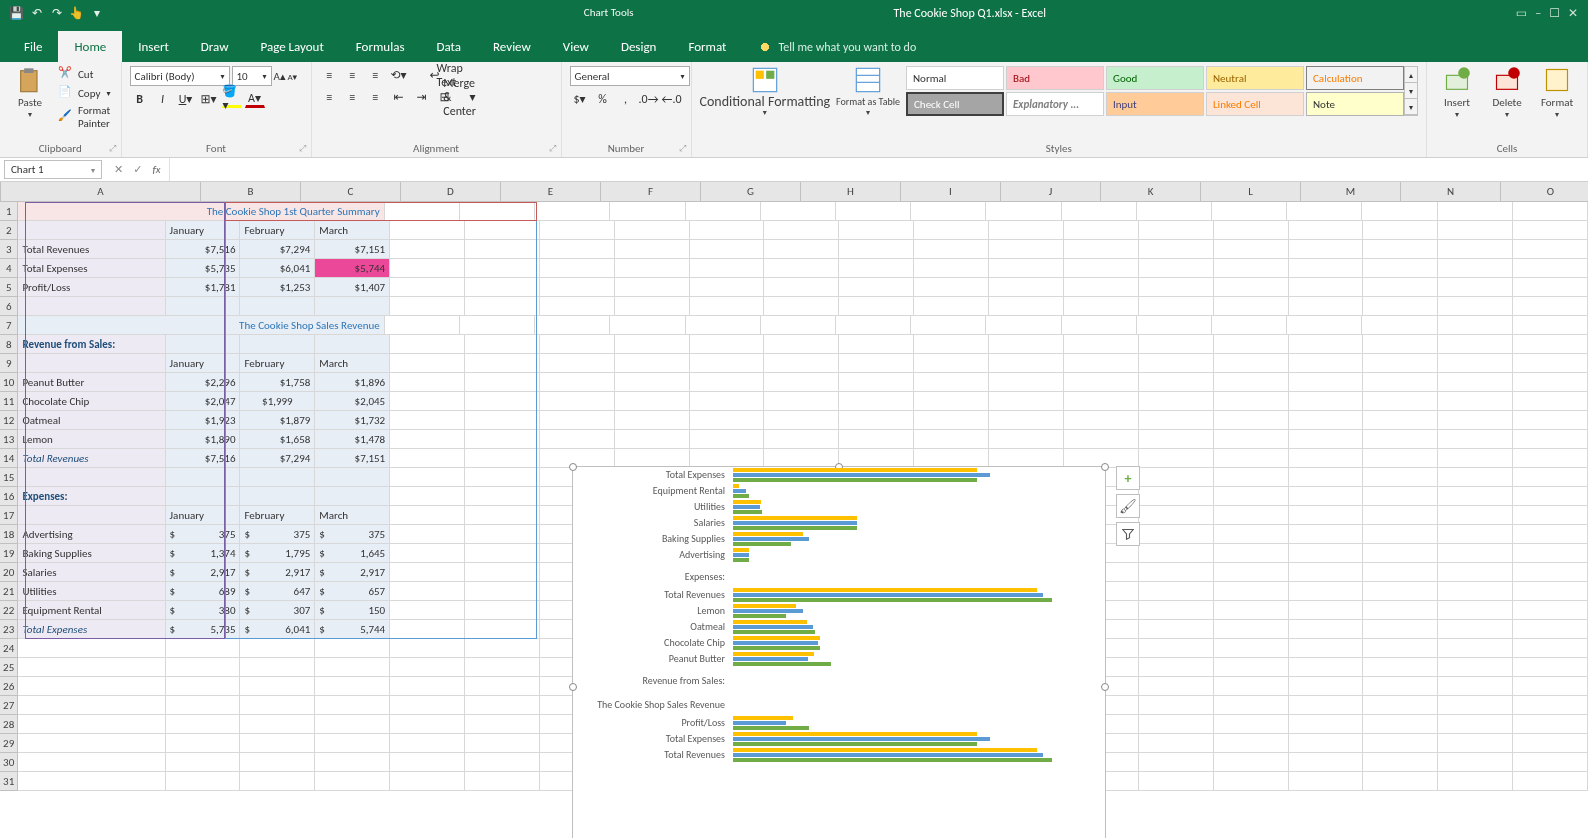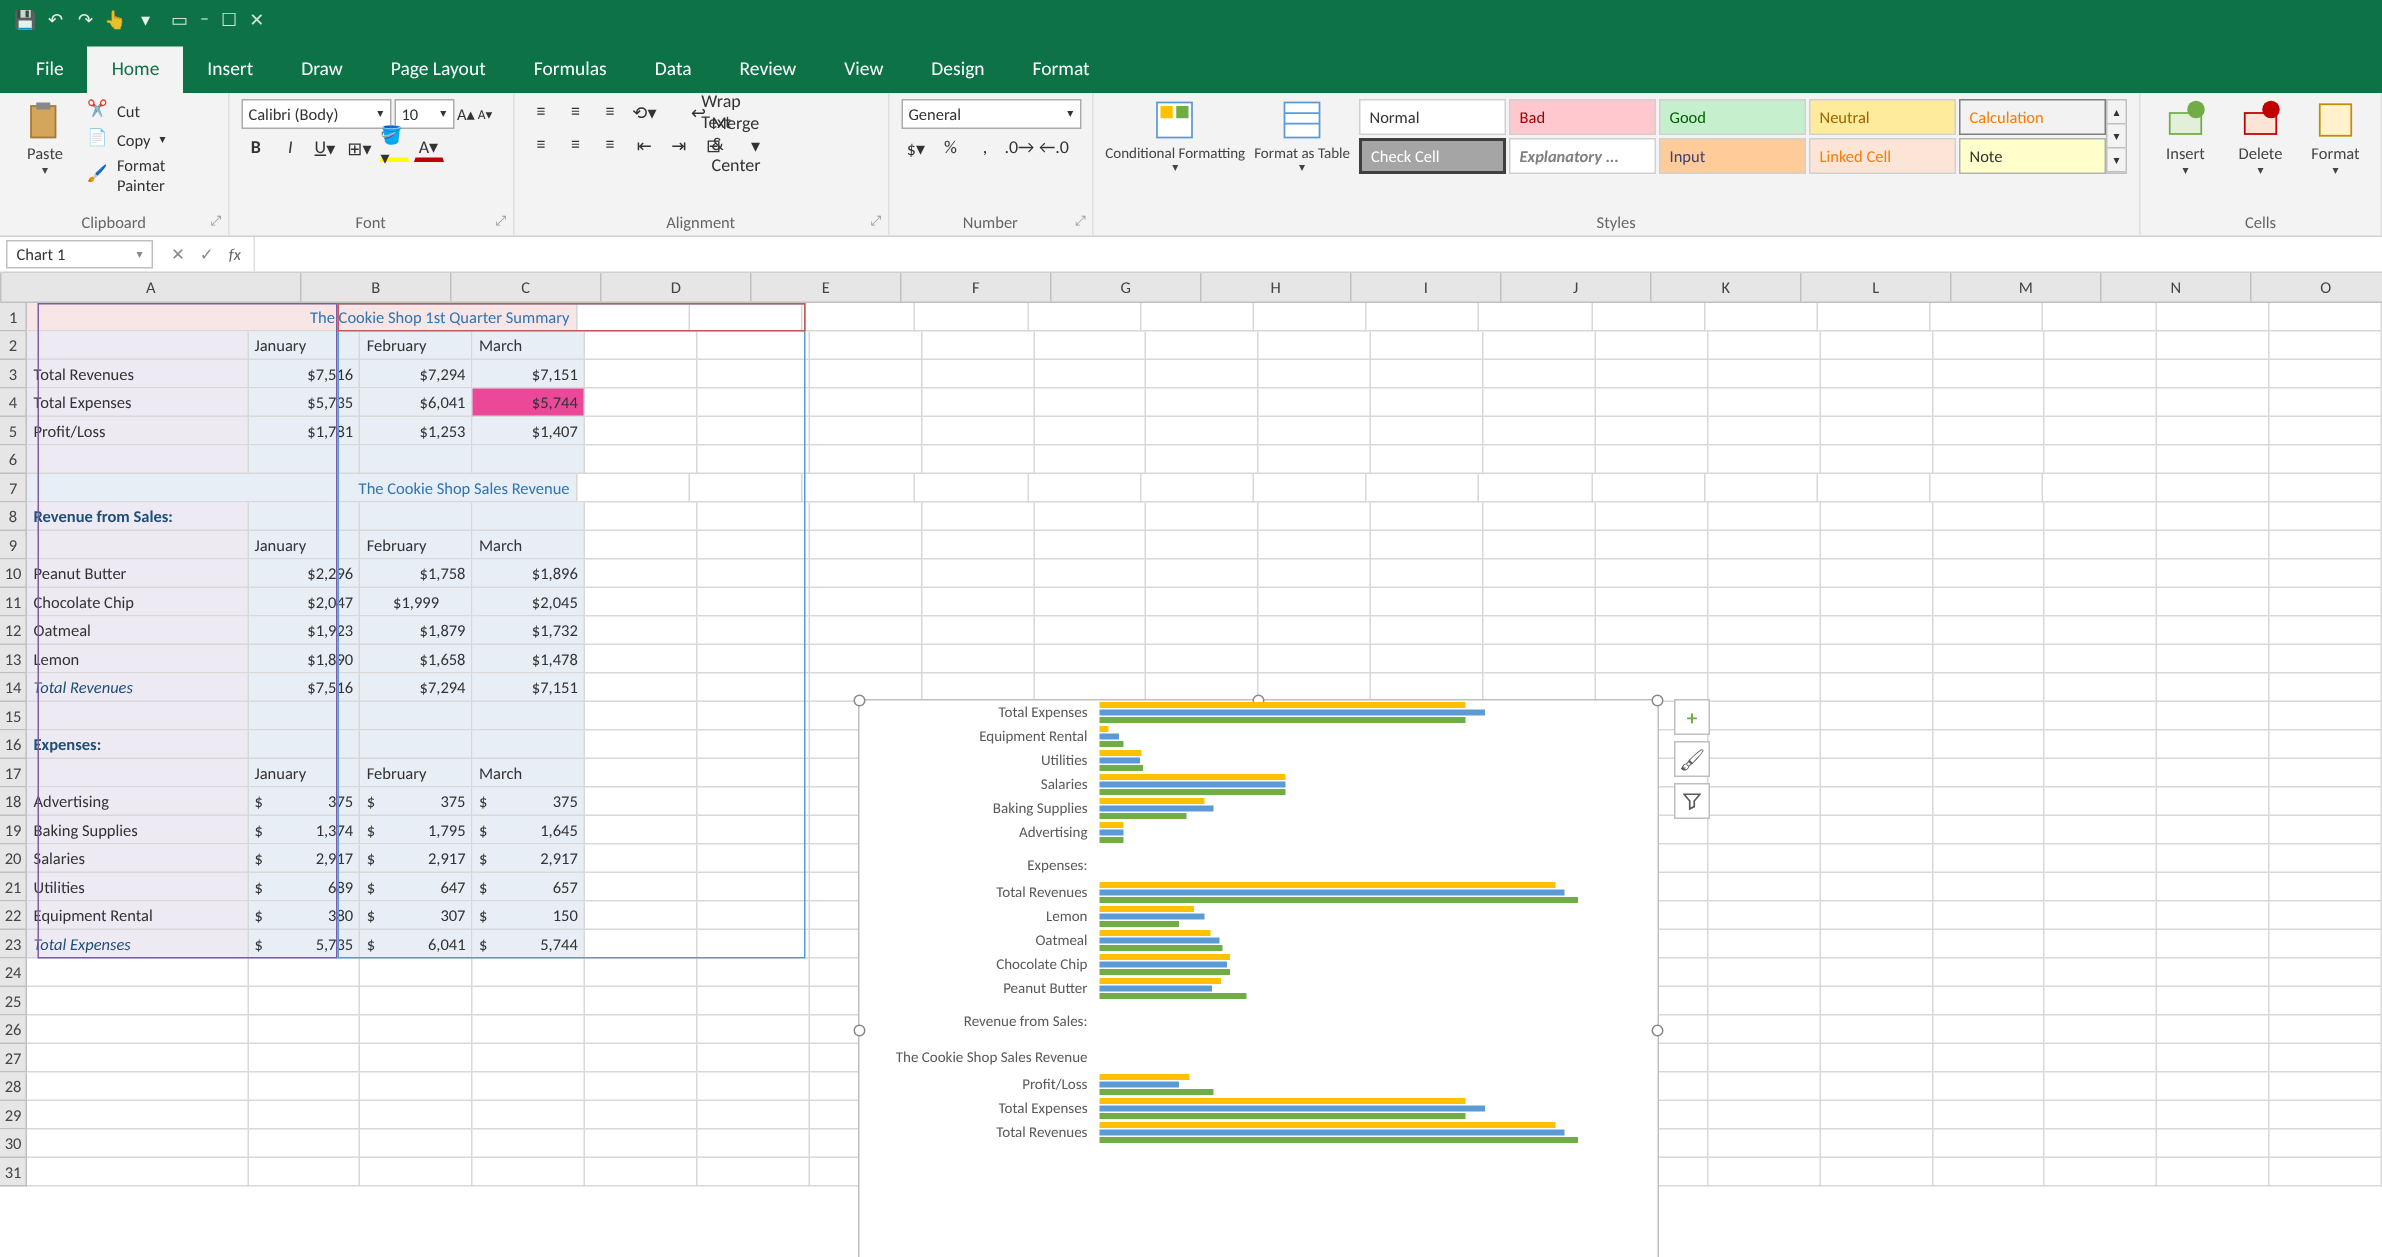--- a/index.html
+++ b/index.html
@@ -91,40 +91,48 @@
 <body>
 
 <div class="titlebar">
   <div class="qat">
     <span class="qicon">💾</span>
     <span class="qicon">↶</span>
     <span class="qicon">↷</span>
     <span class="qicon">👆</span>
     <span class="qicon">▾</span>
   </div>
+  <div class="center">
+    <span class="tool-tab">Chart Tools</span>
+    <span class="doc">The Cookie Shop Q1.xlsx - Excel</span>
+  </div>
   <div class="win-btns">
     <span>▭</span>
     <span>–</span>
     <span>☐</span>
     <span>✕</span>
   </div>
 </div>
 
 <div class="ribbon-tabs">
   <div class="tab">File</div>
   <div class="tab active">Home</div>
   <div class="tab">Insert</div>
   <div class="tab">Draw</div>
   <div class="tab">Page Layout</div>
   <div class="tab">Formulas</div>
   <div class="tab">Data</div>
   <div class="tab">Review</div>
   <div class="tab">View</div>
   <div class="tab">Design</div>
   <div class="tab">Format</div>
+  <div class="tellme">
+      <span class="bulb"></span>
+      <span>Tell me what you want to do</span>
+    </div>
 </div>
 
 <div class="ribbon">
 
   <div class="rgroup">
     <div class="body">
       <div class="big-btn">
         <div class="icon"><svg viewBox="0 0 24 24">
               <rect x="4" y="4" width="14" height="18" fill="#d4a55a" stroke="#a07a3a"></rect>
               <rect x="7" y="2" width="8" height="4" fill="#888"></rect>
@@ -221,21 +229,21 @@
   </div>
 
   <div class="rgroup" style="flex:0 0 auto">
     <div class="body">
       <div class="big-btn" style="min-width:62px">
         <div class="icon"><svg viewBox="0 0 24 24">
               <rect x="2" y="2" width="20" height="20" fill="#fff" stroke="#5b9bd5"></rect>
               <rect x="4" y="4" width="7" height="7" fill="#ffc000"></rect>
               <rect x="13" y="4" width="7" height="7" fill="#70ad47"></rect>
             </svg></div>
-        <div style="font-size:10px;line-height:11px">Conditional Formatting</div>
+        <div style="font-size:14px;line-height:11px">Conditional Formatting</div>
           <div style="font-size:8px">▾</div>
       </div>
       <div class="big-btn" style="min-width:54px">
         <div class="icon"><svg viewBox="0 0 24 24">
               <rect x="2" y="2" width="20" height="20" fill="#fff" stroke="#5b9bd5"></rect>
               <line x1="2" y1="8" x2="22" y2="8" stroke="#5b9bd5"></line>
               <line x1="2" y1="14" x2="22" y2="14" stroke="#5b9bd5"></line>
             </svg></div>
         <div style="font-size:10px;line-height:11px">Format as Table</div>
           <div style="font-size:8px">▾</div>

